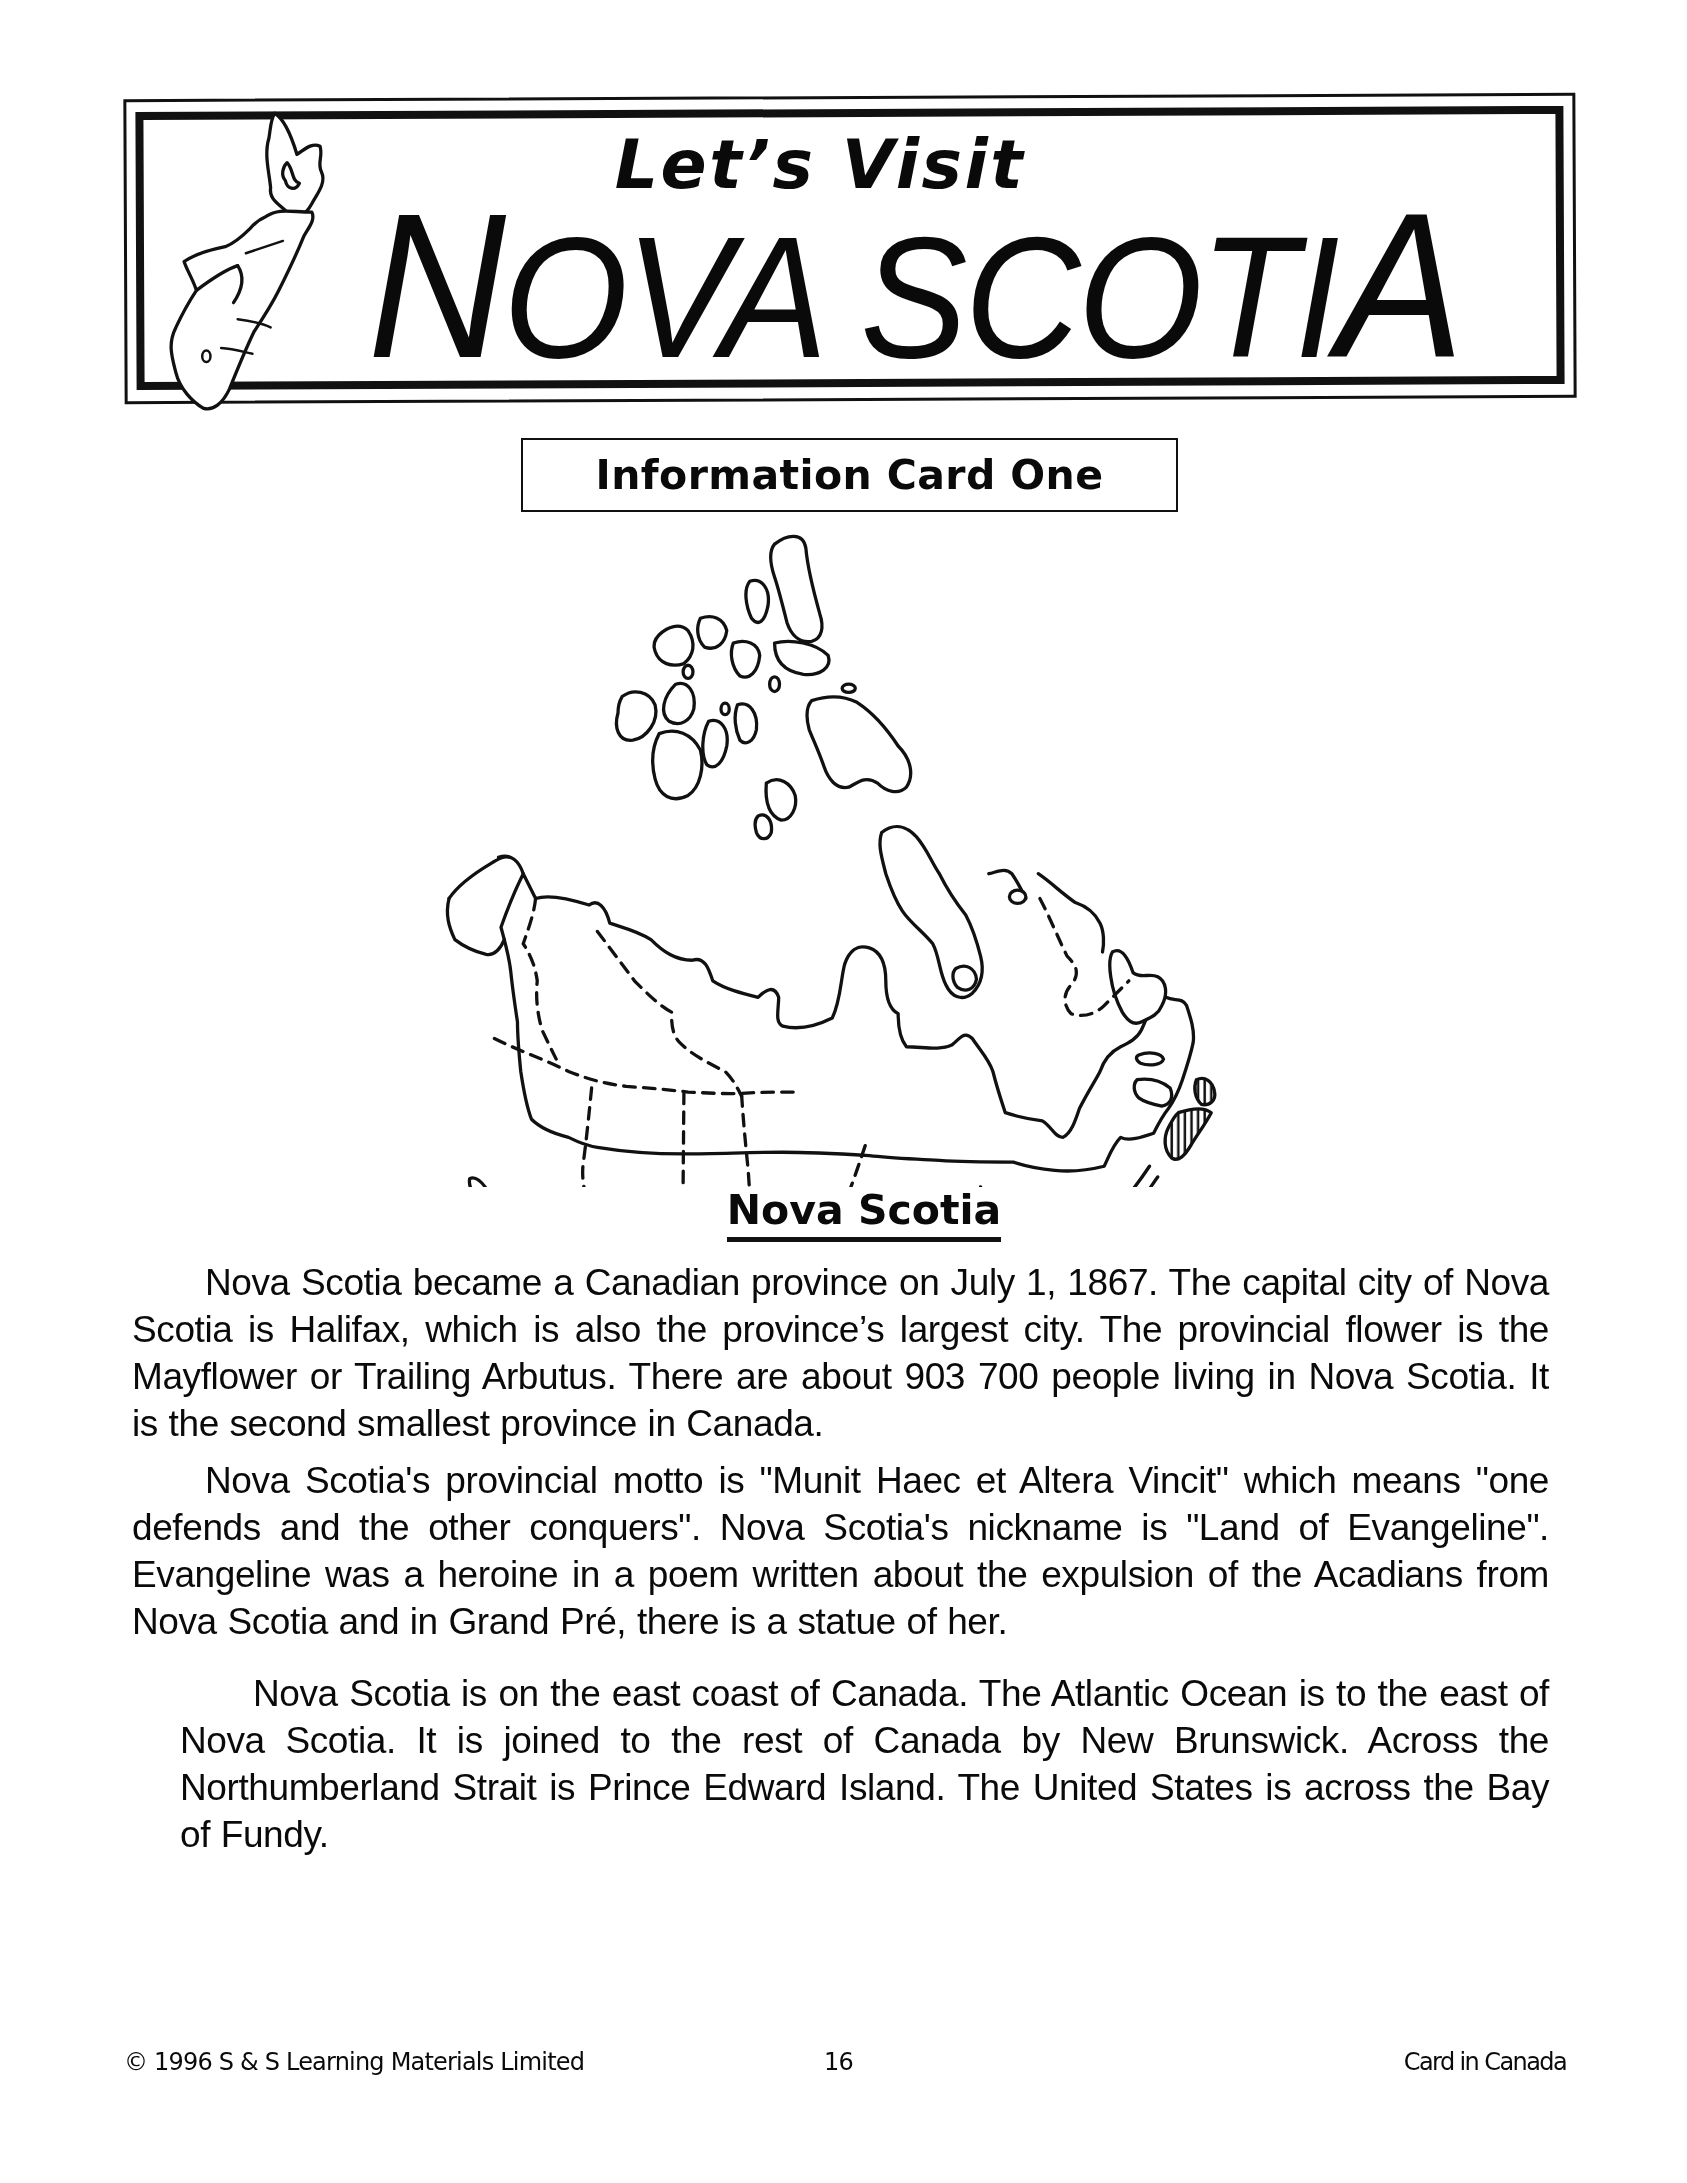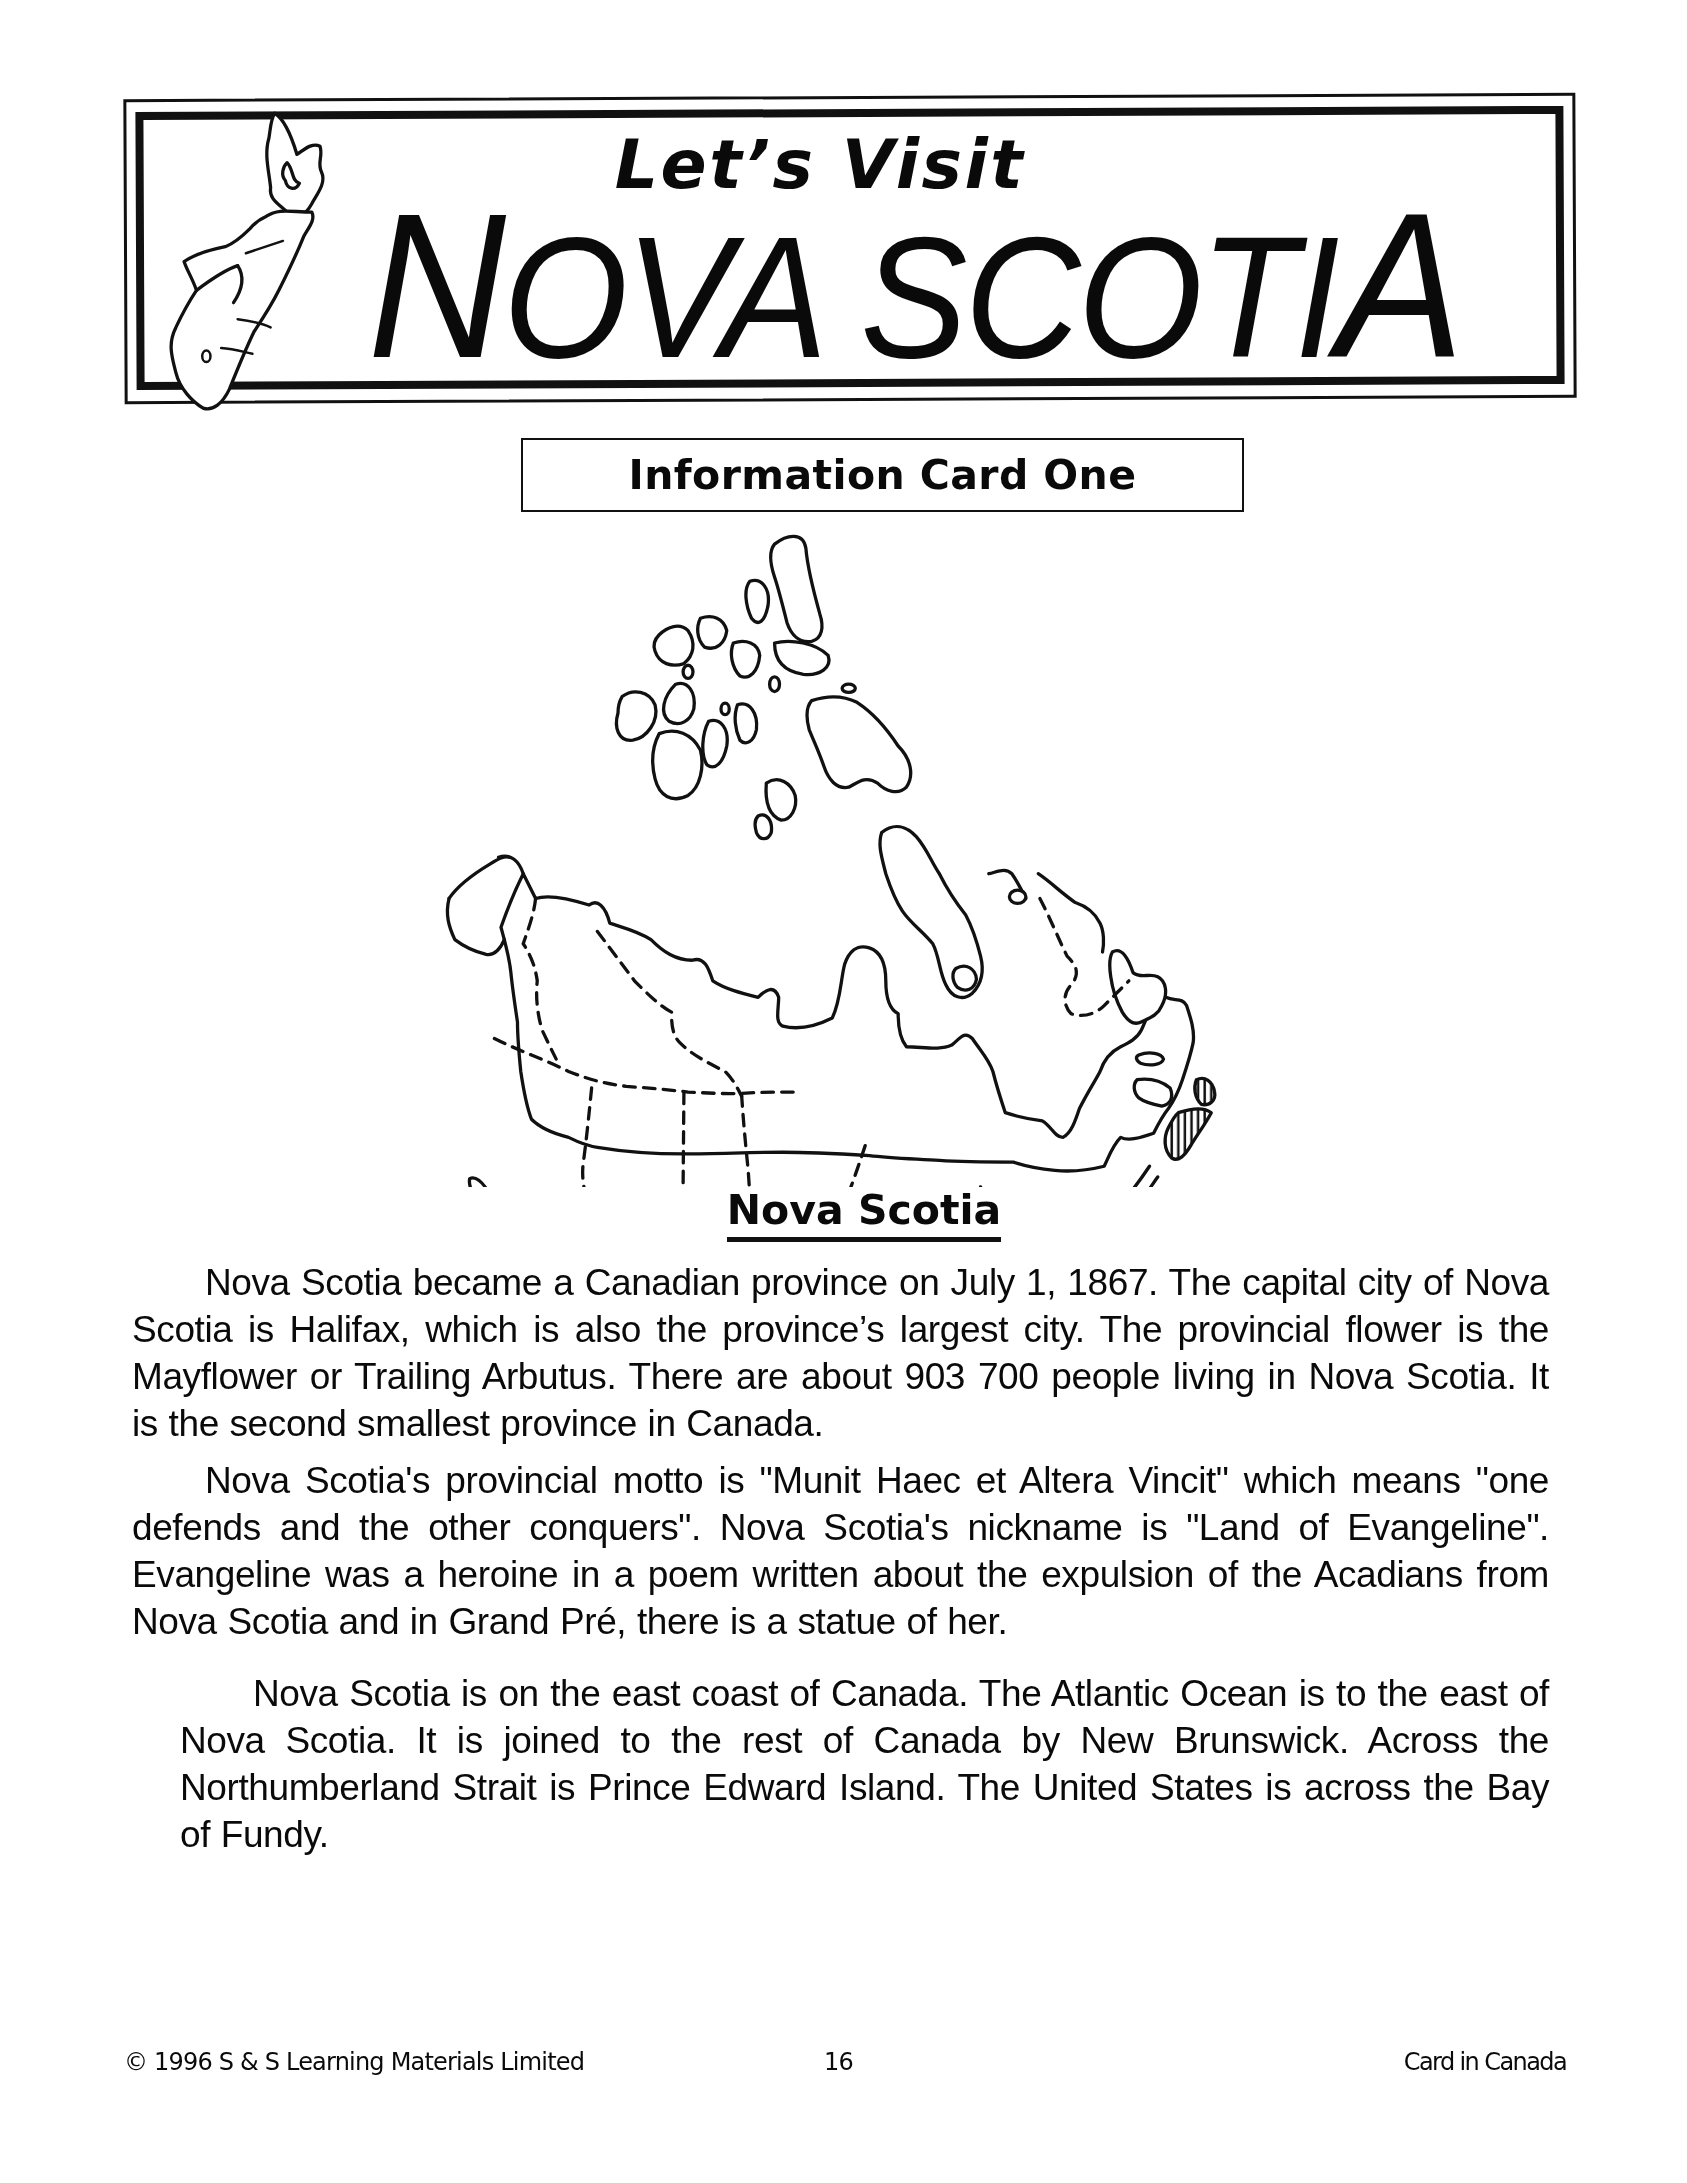--- a/index.html
+++ b/index.html
@@ -68,21 +68,21 @@
     transform-origin: left top;
     white-space: nowrap;
   }
   .banner-title .big { font-size: 206px; }
   .banner-title .small { font-size: 173px; }
 
   
   .card-label {
     position: absolute;
     left: 521px; top: 438px;
-    width: 723px; height: 74px;
+    width: 657px; height: 74px;
     border: 2.5px solid #111;
     box-sizing: border-box;
     display: flex;
     align-items: center;
     justify-content: center;
     font-family: "DejaVu Sans", sans-serif;
     font-weight: bold;
     font-size: 41px;
     letter-spacing: 0.4px;
   }

